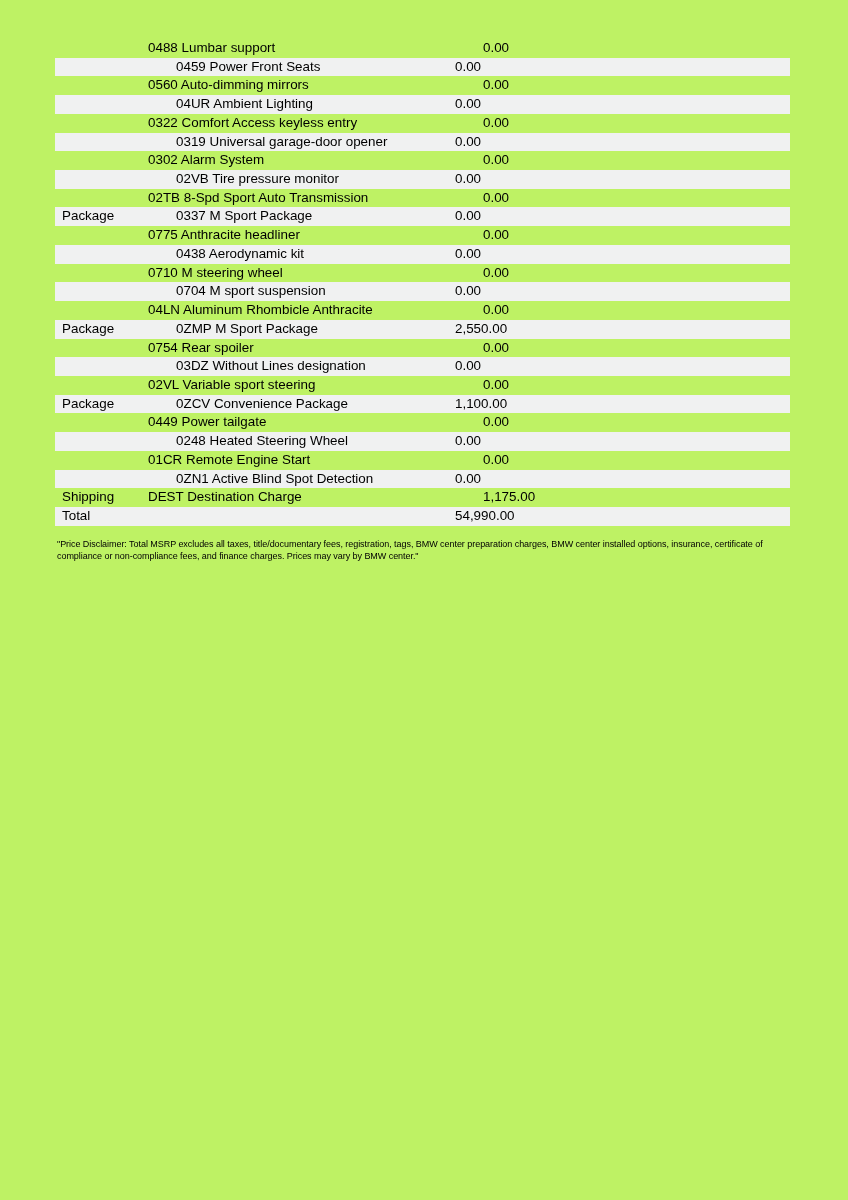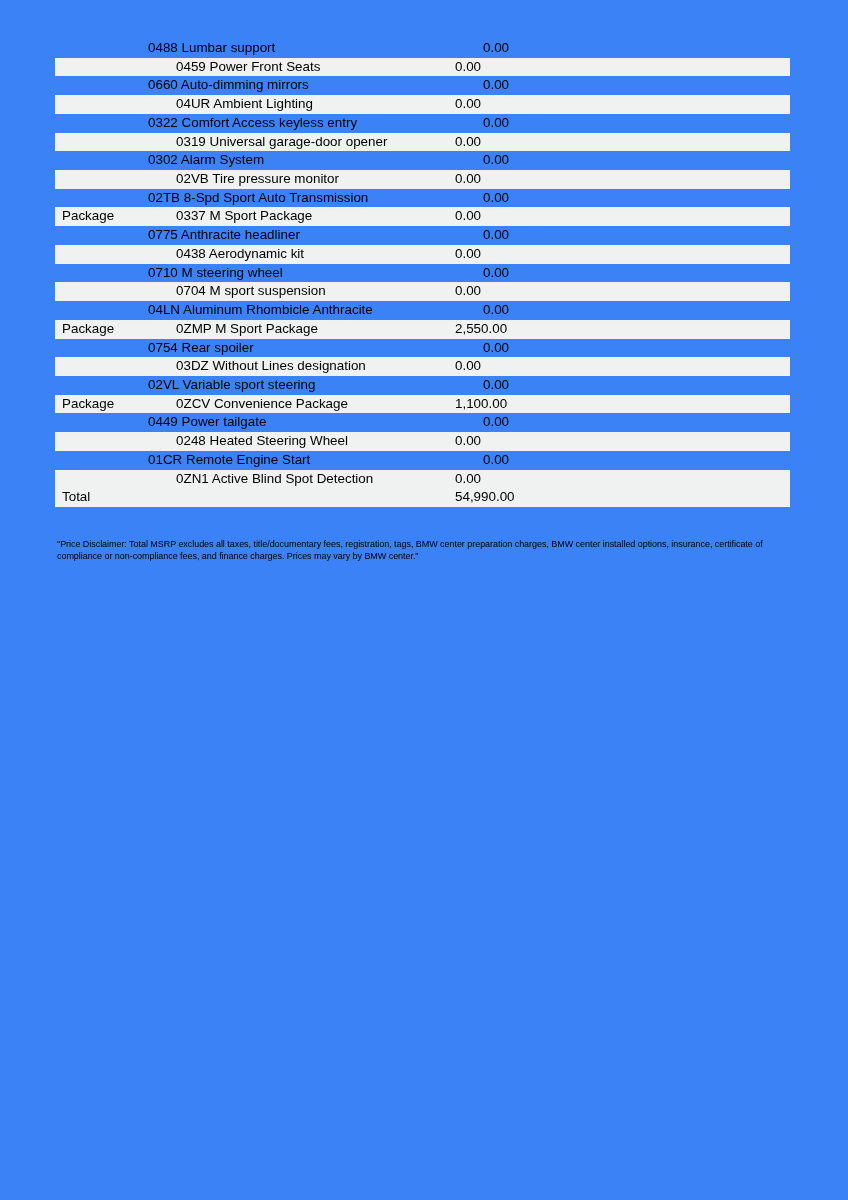--- a/index.html
+++ b/index.html
@@ -4,21 +4,21 @@
 <style>
   html, body {
     margin: 0;
     padding: 0;
     background: #ffffff;
   }
   .page {
     position: relative;
     width: 848px;
     height: 1200px;
-    background: #3b82f6;
+    background: #bef264;
     font-family: "Liberation Sans", sans-serif;
     color: #000000;
     overflow: hidden;
   }
   .options-table {
     position: absolute;
     left: 55px;
     top: 39px;
     width: 735px;
   }
@@ -75,21 +75,21 @@
 
     <div class="opt-row striped">
       <span class="cell-category"></span>
       <span class="cell-description">0459 Power Front Seats</span>
       <span class="cell-price">0.00</span>
       <span class="cell-spacer"></span>
     </div>
 
     <div class="opt-row">
       <span class="cell-category"></span>
-      <span class="cell-description">0660 Auto-dimming mirrors</span>
+      <span class="cell-description">0560 Auto-dimming mirrors</span>
       <span class="cell-price">0.00</span>
       <span class="cell-spacer"></span>
     </div>
 
     <div class="opt-row striped">
       <span class="cell-category"></span>
       <span class="cell-description">04UR Ambient Lighting</span>
       <span class="cell-price">0.00</span>
       <span class="cell-spacer"></span>
     </div>
@@ -227,20 +227,26 @@
       <span class="cell-spacer"></span>
     </div>
 
     <div class="opt-row striped">
       <span class="cell-category"></span>
       <span class="cell-description">0ZN1 Active Blind Spot Detection</span>
       <span class="cell-price">0.00</span>
       <span class="cell-spacer"></span>
     </div>
 
+    <div class="opt-row">
+      <span class="cell-category">Shipping</span>
+      <span class="cell-description">DEST Destination Charge</span>
+      <span class="cell-price">1,175.00</span>
+      <span class="cell-spacer"></span>
+    </div>
 
     <div class="opt-row striped">
       <span class="cell-category">Total</span>
       <span class="cell-description"></span>
       <span class="cell-price">54,990.00</span>
       <span class="cell-spacer"></span>
     </div>
   </div>
 
   <div class="disclaimer">"Price Disclaimer: Total MSRP excludes all taxes, title/documentary fees, registration, tags, BMW center preparation charges, BMW center installed options, insurance, certificate of compliance or non-compliance fees, and finance charges. Prices may vary by BMW center."</div>

